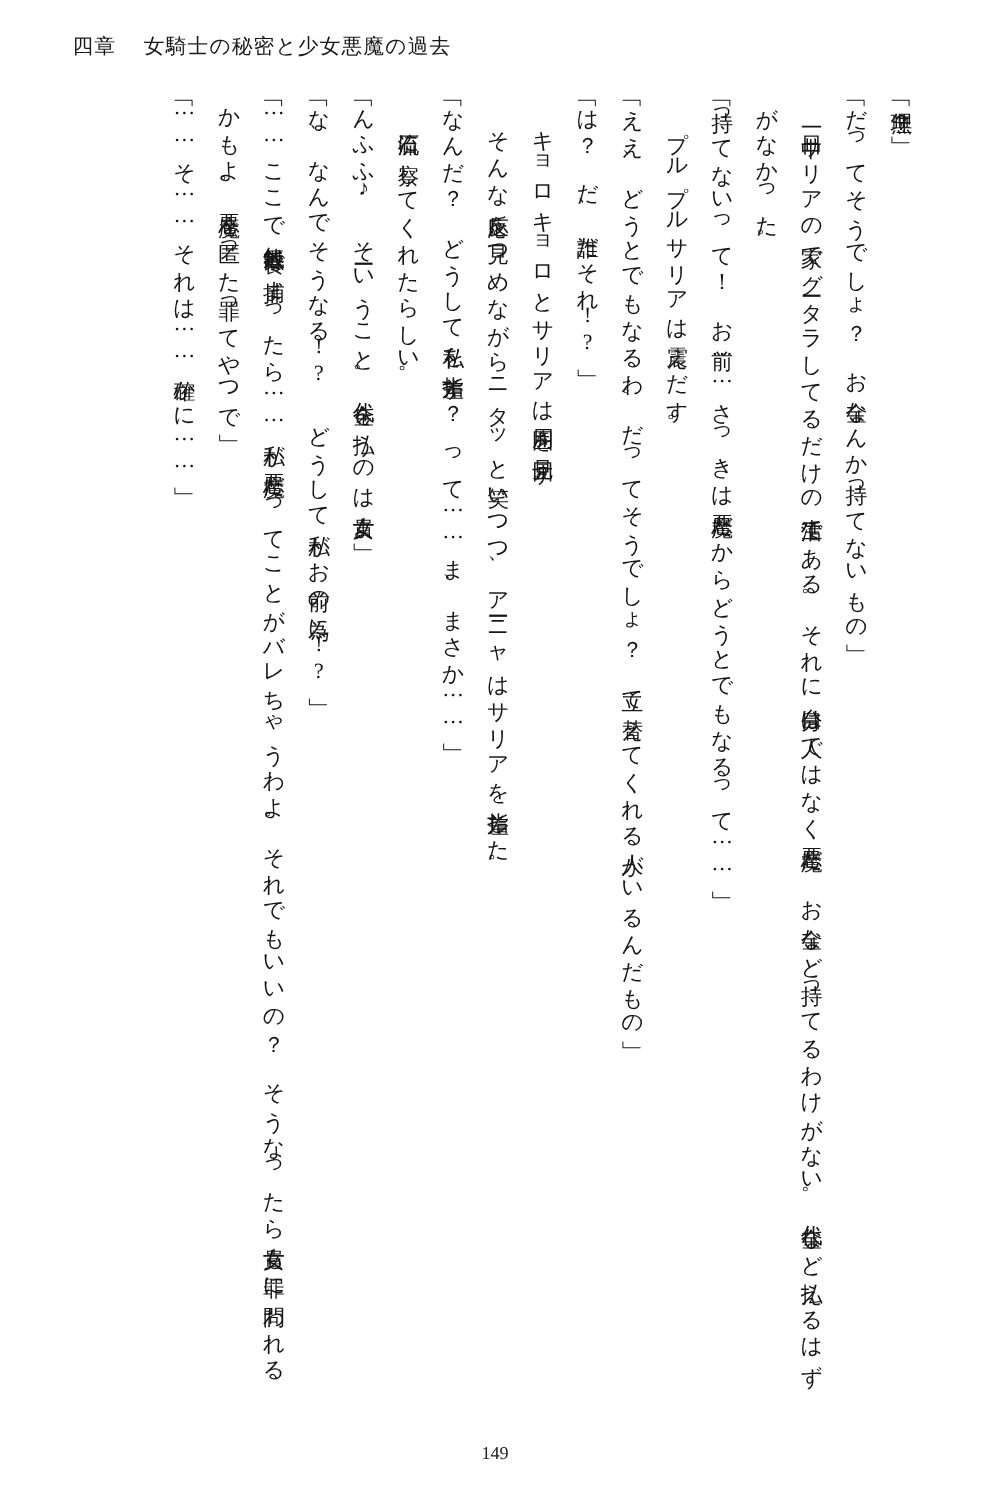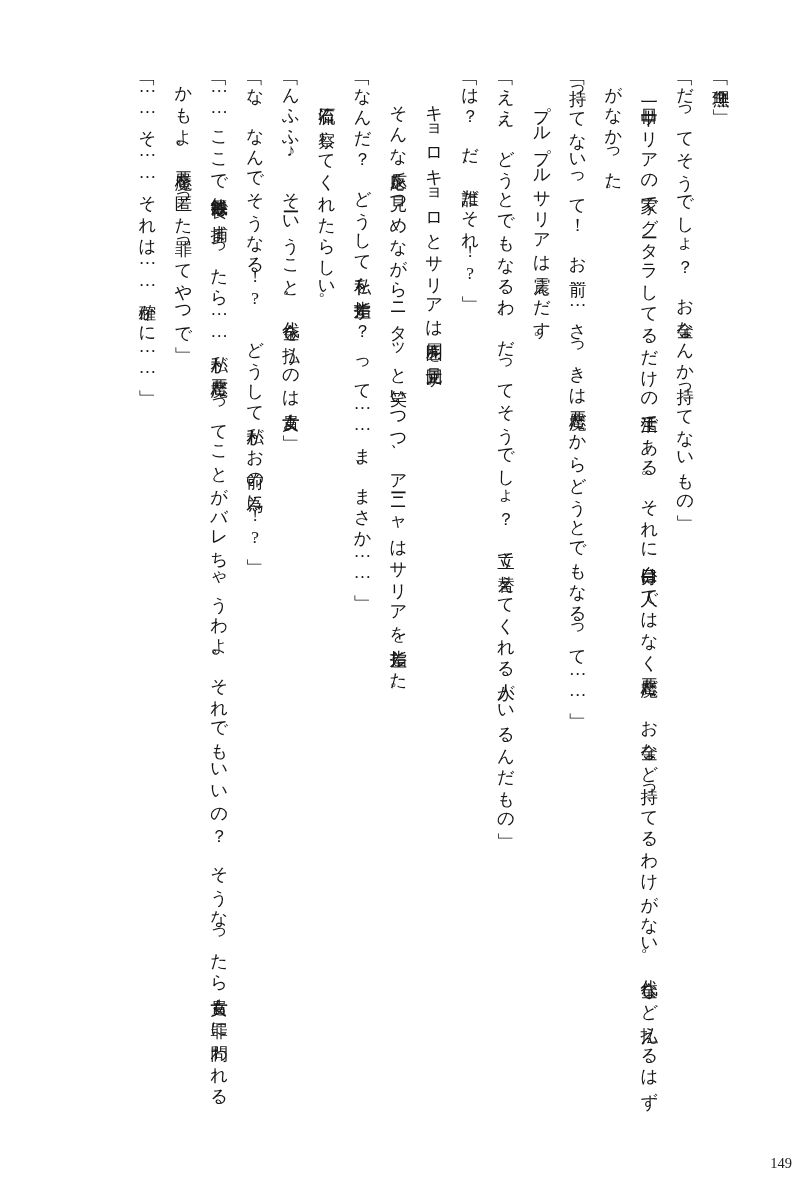--- a/index.html
+++ b/index.html
@@ -59,31 +59,34 @@
   .vtext p {
     margin: 0;
     padding: 0;
     text-indent: 0;
   }
   .footer {
     position: absolute;
     bottom: 28px;
     left: 0;
     width: 792px;
-    text-align: right;
+    text-align: center;
     font-size: 14.5px;
     color: #202020;
     font-family: "Liberation Serif", "DejaVu Serif", serif;
   }
 </style>
 </head>
 <body>
 
 <div class="page">
 
+  <div class="header">
+    <span class="chap-num">四章</span><span>女騎士の秘密と少女悪魔の過去</span>
+  </div>
 
   <div class="body-area">
     <div class="vtext">
       <p>「無理？」</p>
       <p>「だってそうでしょ？　お金なんか持ってないもの」</p>
       <p>　一日中サリアの家でグータラしてるだけの生活である。それに自分は人ではなく悪魔だ。お金など持ってるわけがない。代金など払えるはずがなかった。</p>
       <p>「持ってないって！　お前……さっきは悪魔だからどうとでもなるって……」</p>
       <p>　プルプルサリアは震えだす。</p>
       <p>「ええ、どうとでもなるわ。だってそうでしょ？　立て替えてくれる人がいるんだもの」</p>
       <p>「は？　だ、誰だそれ!?」</p>

